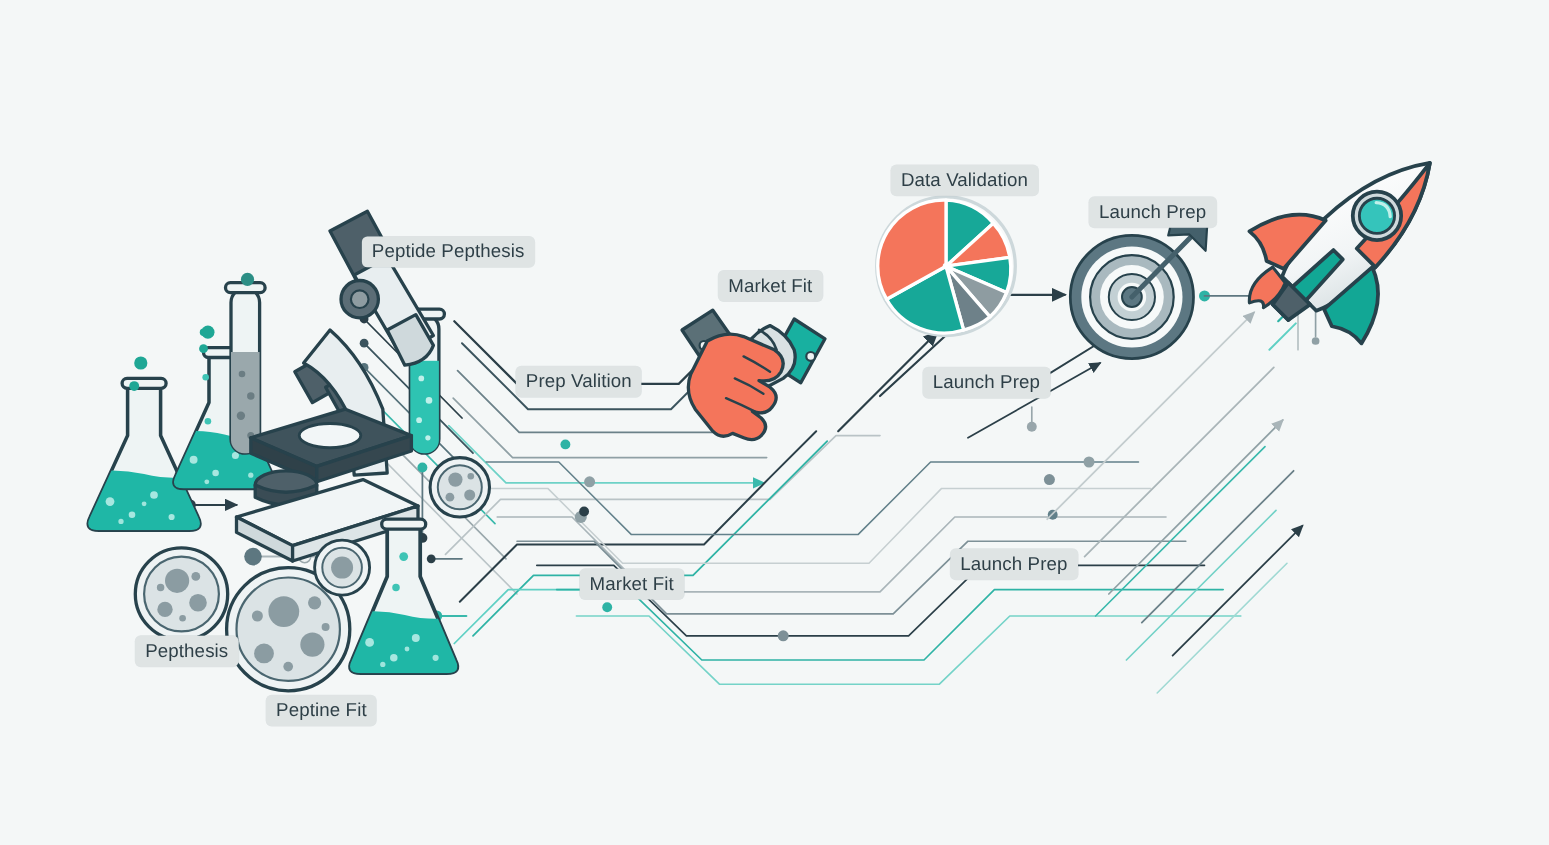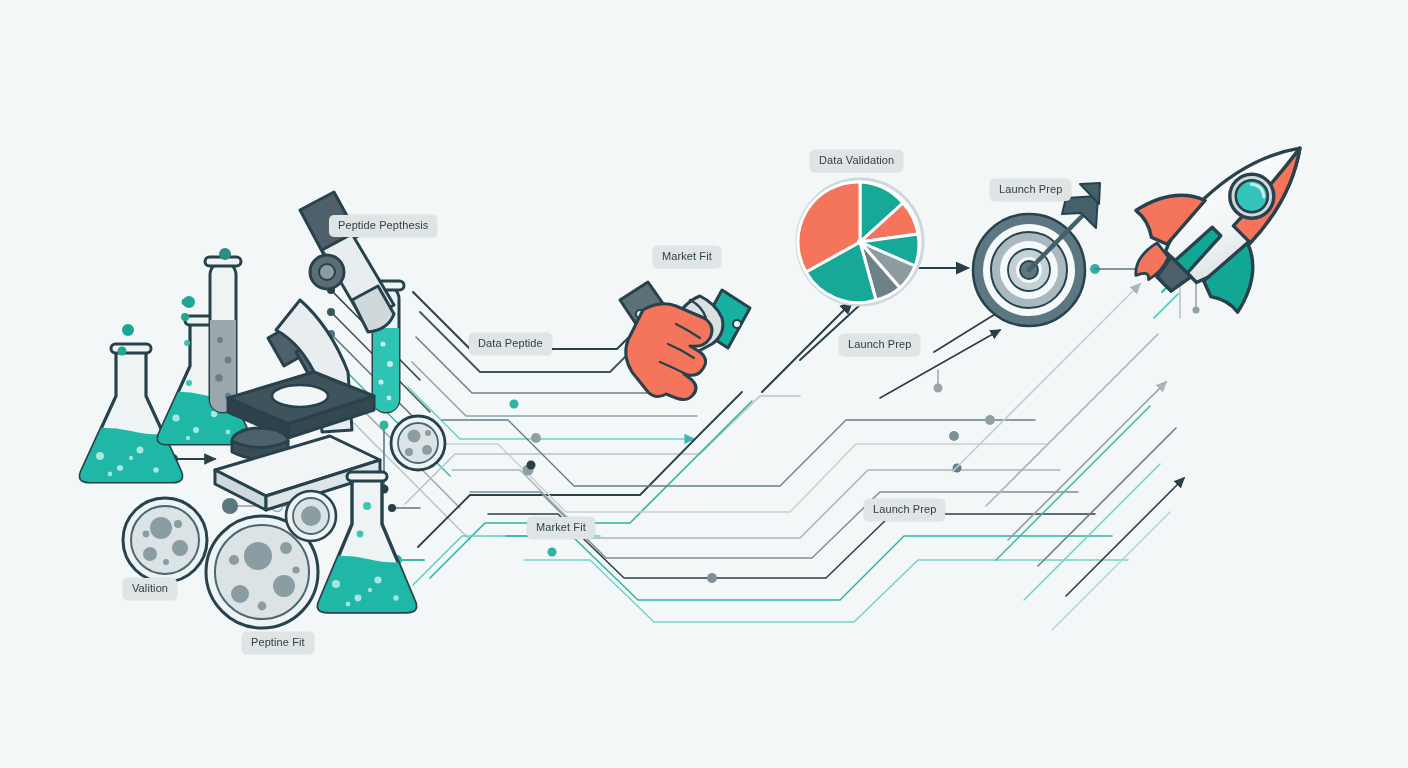--- a/index.html
+++ b/index.html
@@ -10,21 +10,21 @@
     font-family:"Liberation Sans","DejaVu Sans",sans-serif;
   }
   #stage{position:relative;width:1408px;height:768px;background:#f4f7f7;}
   #art{position:absolute;inset:0;}
   .badge{
     position:absolute;
     background:#dfe4e4;
     color:#2e3f47;
     border-radius:5px;
     padding:5px 9px 6px 9px;
-    font-size:11px;
+    font-size:17px;
     line-height:1;
     white-space:nowrap;
     letter-spacing:.1px;
     box-shadow:0 0 0 .5px rgba(120,140,145,.18);
   }
 </style>
 </head>
 <body>
 
 <div id="stage">
@@ -371,23 +371,23 @@
 
         <path d="M-14 72 L14 72 L10 96 L-10 96 Z" fill="#4e6069"></path>
 
         <path d="M-34 72 Q-40 98 -26 110 Q-20 96 -14 104 Q-10 88 -16 74 Z" fill="#f4755b" stroke-width="2.8"></path>
       </g>
     </g>
 
   </svg>
 
   <div class="badge" style="left:329px;top:215px">Peptide Pepthesis</div>
-  <div class="badge" style="left:469px;top:333px">Data Peptide</div>
+  <div class="badge" style="left:469px;top:333px">Prep Valition</div>
   <div class="badge" style="left:653px;top:246px">Market Fit</div>
   <div class="badge" style="left:810px;top:150px">Data Validation</div>
   <div class="badge" style="left:990px;top:179px">Launch Prep</div>
   <div class="badge" style="left:839px;top:334px">Launch Prep</div>
   <div class="badge" style="left:527px;top:517px">Market Fit</div>
   <div class="badge" style="left:864px;top:499px">Launch Prep</div>
-  <div class="badge" style="left:123px;top:578px">Valition</div>
+  <div class="badge" style="left:123px;top:578px">Pepthesis</div>
   <div class="badge" style="left:242px;top:632px">Peptine Fit</div>
 
 </div>
 
 </body></html>

